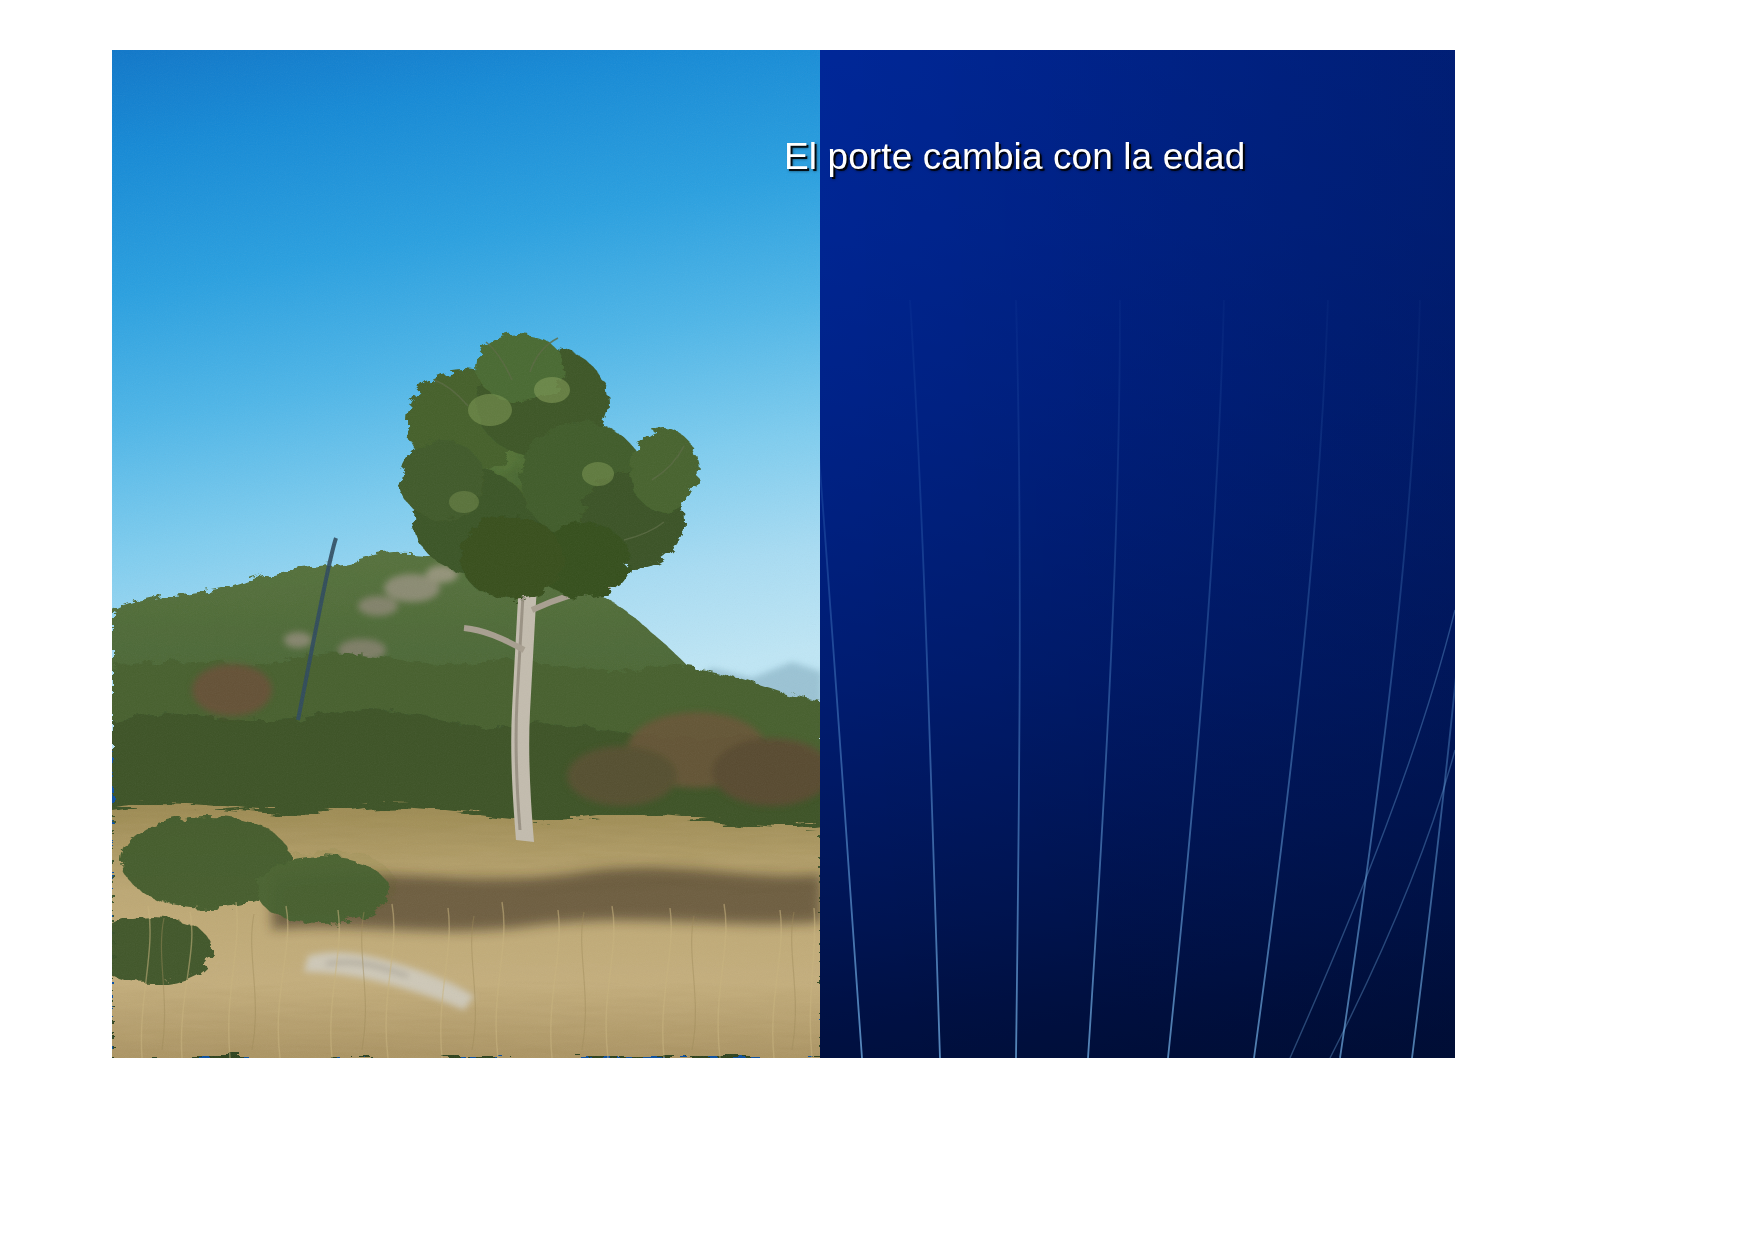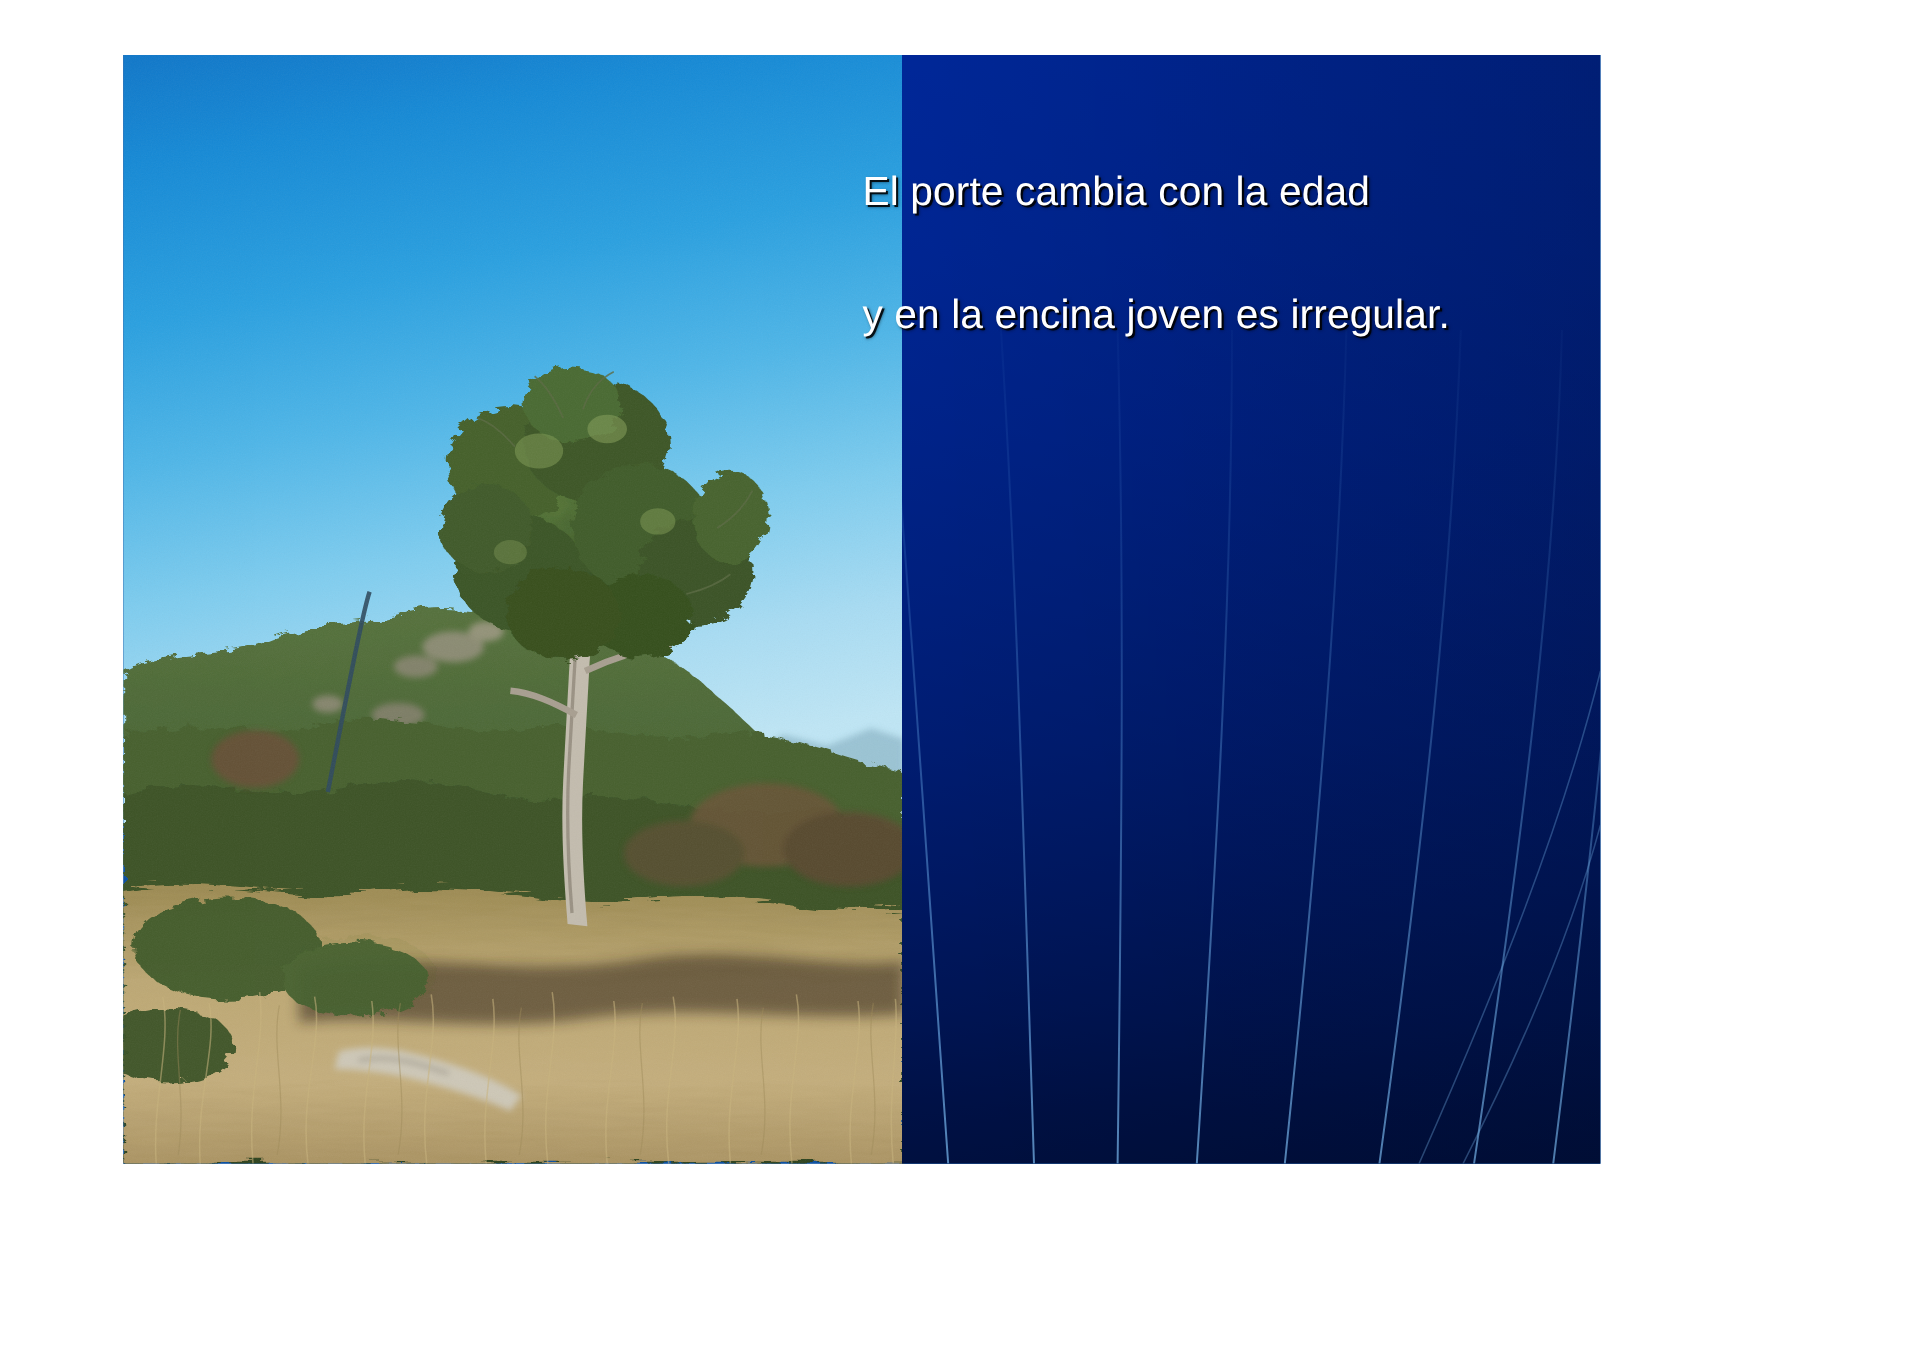--- a/index.html
+++ b/index.html
@@ -89,21 +89,21 @@
     font-size: 37px;
     line-height: 1.28;
     font-weight: 400;
     letter-spacing: 0.1px;
     text-shadow:
        2px 2px 0 rgba(0,0,0,0.85),
        2px 2px 3px rgba(0,0,0,0.6);
     white-space: pre-line;
     z-index: 5;
   }
-  .caption-line { display: block; margin-top: 17px; }
+  .caption-line { display: block; }
 </style>
 </head>
 <body>
 
 <div class="slide">
 
   <div class="photo">
     <svg width="710" height="1008" viewBox="0 0 710 1008" preserveAspectRatio="none">
       <defs>
         <linearGradient id="sky" x1="0" y1="0" x2="0.18" y2="1">
@@ -326,16 +326,15 @@
 
       <g stroke="#7cbcf2" fill="none" stroke-width="1.4" opacity="0.35">
         <path d="M635 560 C 600 700, 540 850, 470 1008"></path>
         <path d="M635 700 C 608 800, 560 910, 510 1008"></path>
       </g>
     </svg>
   </div>
 
   <div class="caption">
     <span class="caption-line">El porte cambia con la edad</span>
-    <span class="caption-line">y en la encina joven es irregular.</span>
   </div>
 
 </div>
 
 </body></html>

